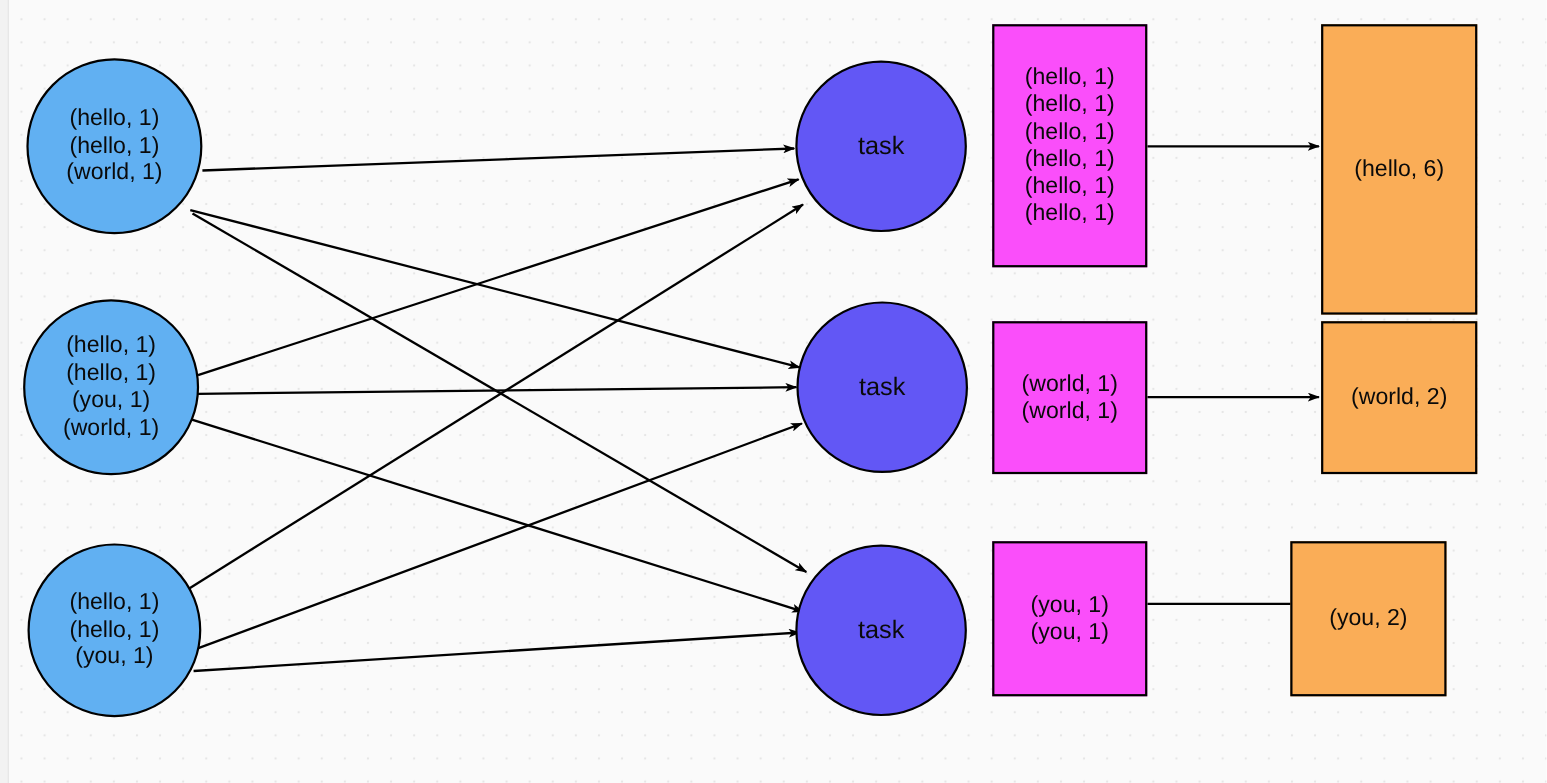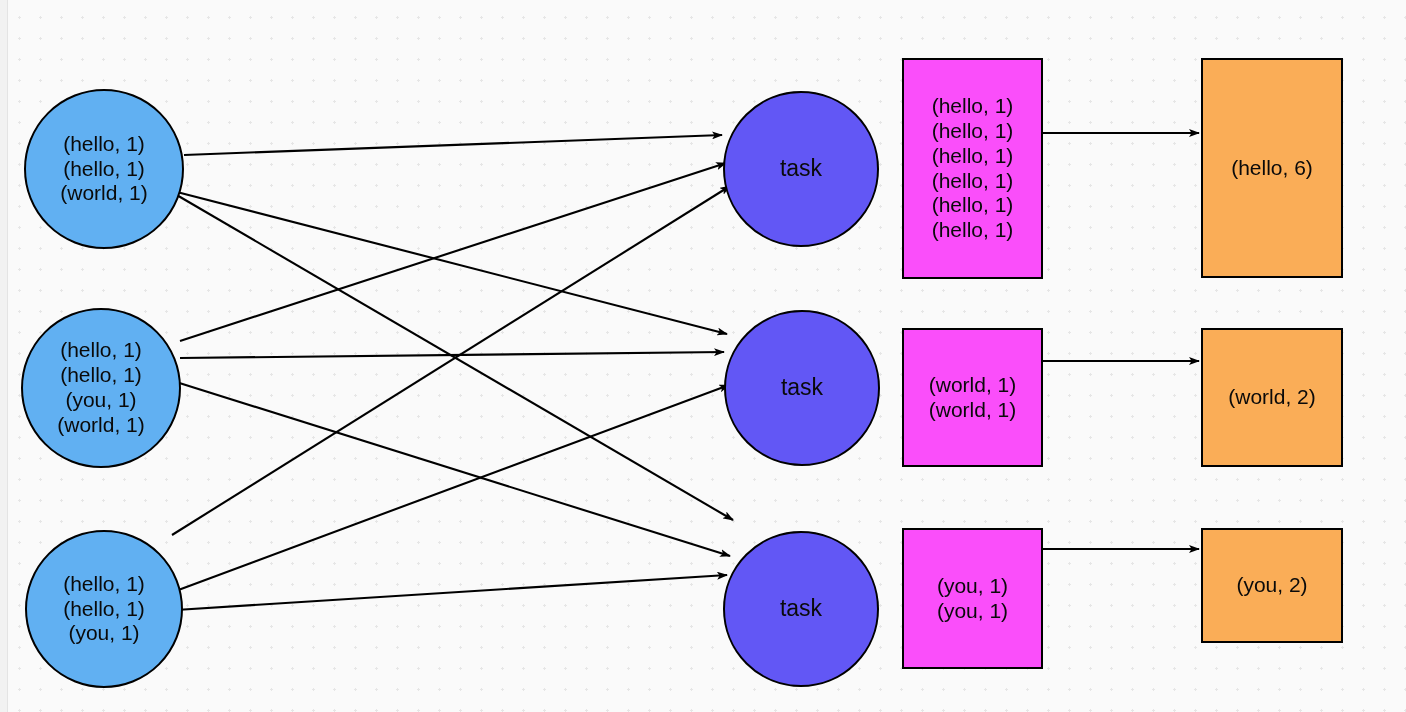--- a/index.html
+++ b/index.html
@@ -38,21 +38,20 @@
     position: absolute;
     box-sizing: border-box;
     display: flex;
     flex-direction: column;
     align-items: center;
     justify-content: center;
     border: 2px solid #000000;
     color: #0a0a0a;
     text-align: center;
     line-height: 1.18;
-    margin-top: 36px;
   }
   .circle-node { border-radius: 50%; }
   .source-node {
     background: #61B0F2;
     font-size: 21px;
   }
   .task-node {
     background: #6257F5;
     font-size: 23px;
   }
@@ -134,23 +133,23 @@
     </div>
   <div class="node group-node" id="grp2" style="left: 902px; top: 292px; width: 141px; height: 139px;">
       <span class="line">(world, 1)</span>
       <span class="line">(world, 1)</span>
     </div>
   <div class="node group-node" id="grp3" style="left: 902px; top: 492px; width: 141px; height: 141px;">
       <span class="line">(you, 1)</span>
       <span class="line">(you, 1)</span>
     </div>
 
-  <div class="node result-node" id="res1" style="left: 1201px; top: 22px; width: 142px; height: 220px;">
+  <div class="node result-node" id="res1" style="left: 1201px; top: 22px; width: 142px; height: 264px;">
       <span class="line">(hello, 6)</span>
     </div>
   <div class="node result-node" id="res2" style="left: 1201px; top: 292px; width: 142px; height: 139px;">
       <span class="line">(world, 2)</span>
     </div>
-  <div class="node result-node" id="res3" style="left: 1201px; top: 492px; width: 142px; height: 115px;">
+  <div class="node result-node" id="res3" style="left: 1173px; top: 492px; width: 142px; height: 141px;">
       <span class="line">(you, 2)</span>
     </div>
 
 </div>
 
 </body></html>

